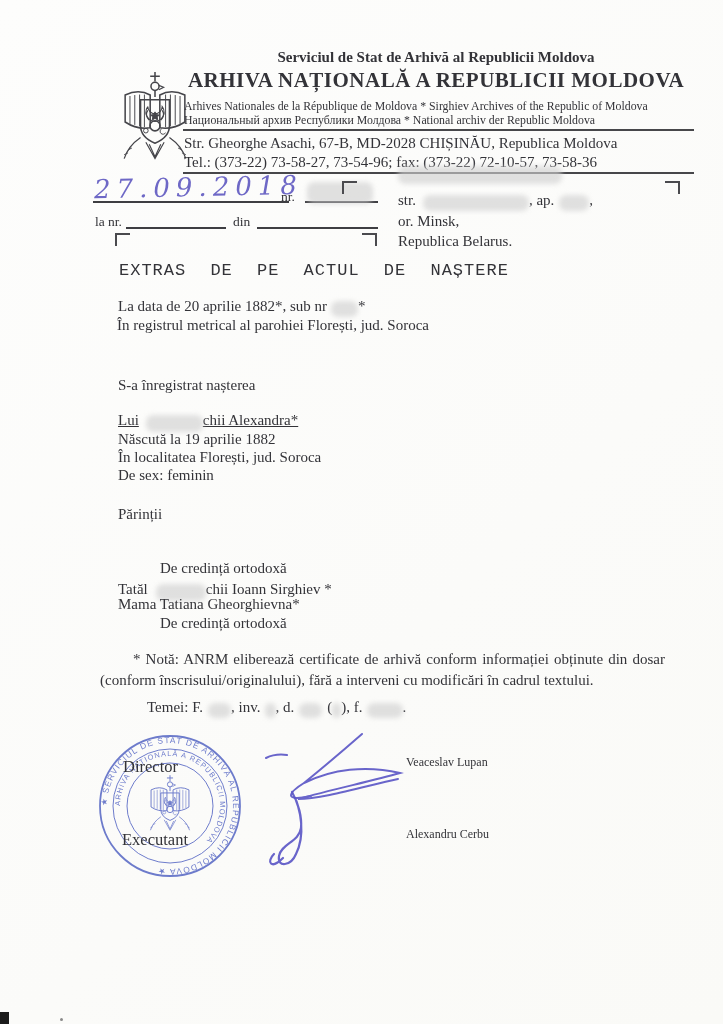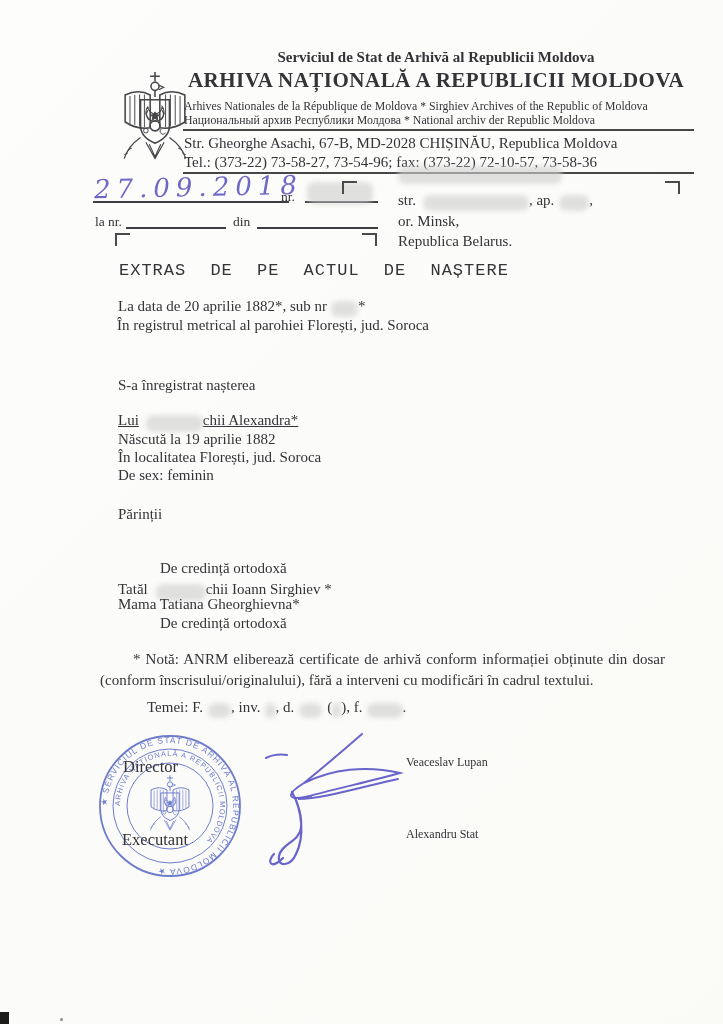--- a/index.html
+++ b/index.html
@@ -176,18 +176,18 @@
   </svg>
   <div class="abs sig-name" style="left:406px;top:755px;">Veaceslav Lupan</div>
 
   <div class="abs sig-label" style="left:122px;top:830px;">Executant</div>
   <svg class="abs" style="left:262px;top:788px;" width="55" height="82" viewBox="0 0 55 82">
     <g fill="none" stroke="#5a55c6" stroke-width="2.2" stroke-linecap="round" opacity=".9">
       <path d="M30,4 C 40,22 43,48 34,66 C 29,78 15,80 17,68 C 19,56 37,54 39,40 C 40,30 37,16 30,4"></path>
       <path d="M21,70 C 9,82 4,74 12,66"></path>
     </g>
   </svg>
-  <div class="abs sig-name" style="left:406px;top:827px;">Alexandru Stat</div>
+  <div class="abs sig-name" style="left:406px;top:827px;">Alexandru Cerbu</div>
 
   <div class="abs" style="left:0;top:1012px;width:9px;height:12px;background:#1b1b1b;"></div>
   <div class="abs" style="left:60px;top:1018px;width:3px;height:3px;background:#8a8a8a;border-radius:50%;"></div>
 
 </div>
 
 </body></html>

